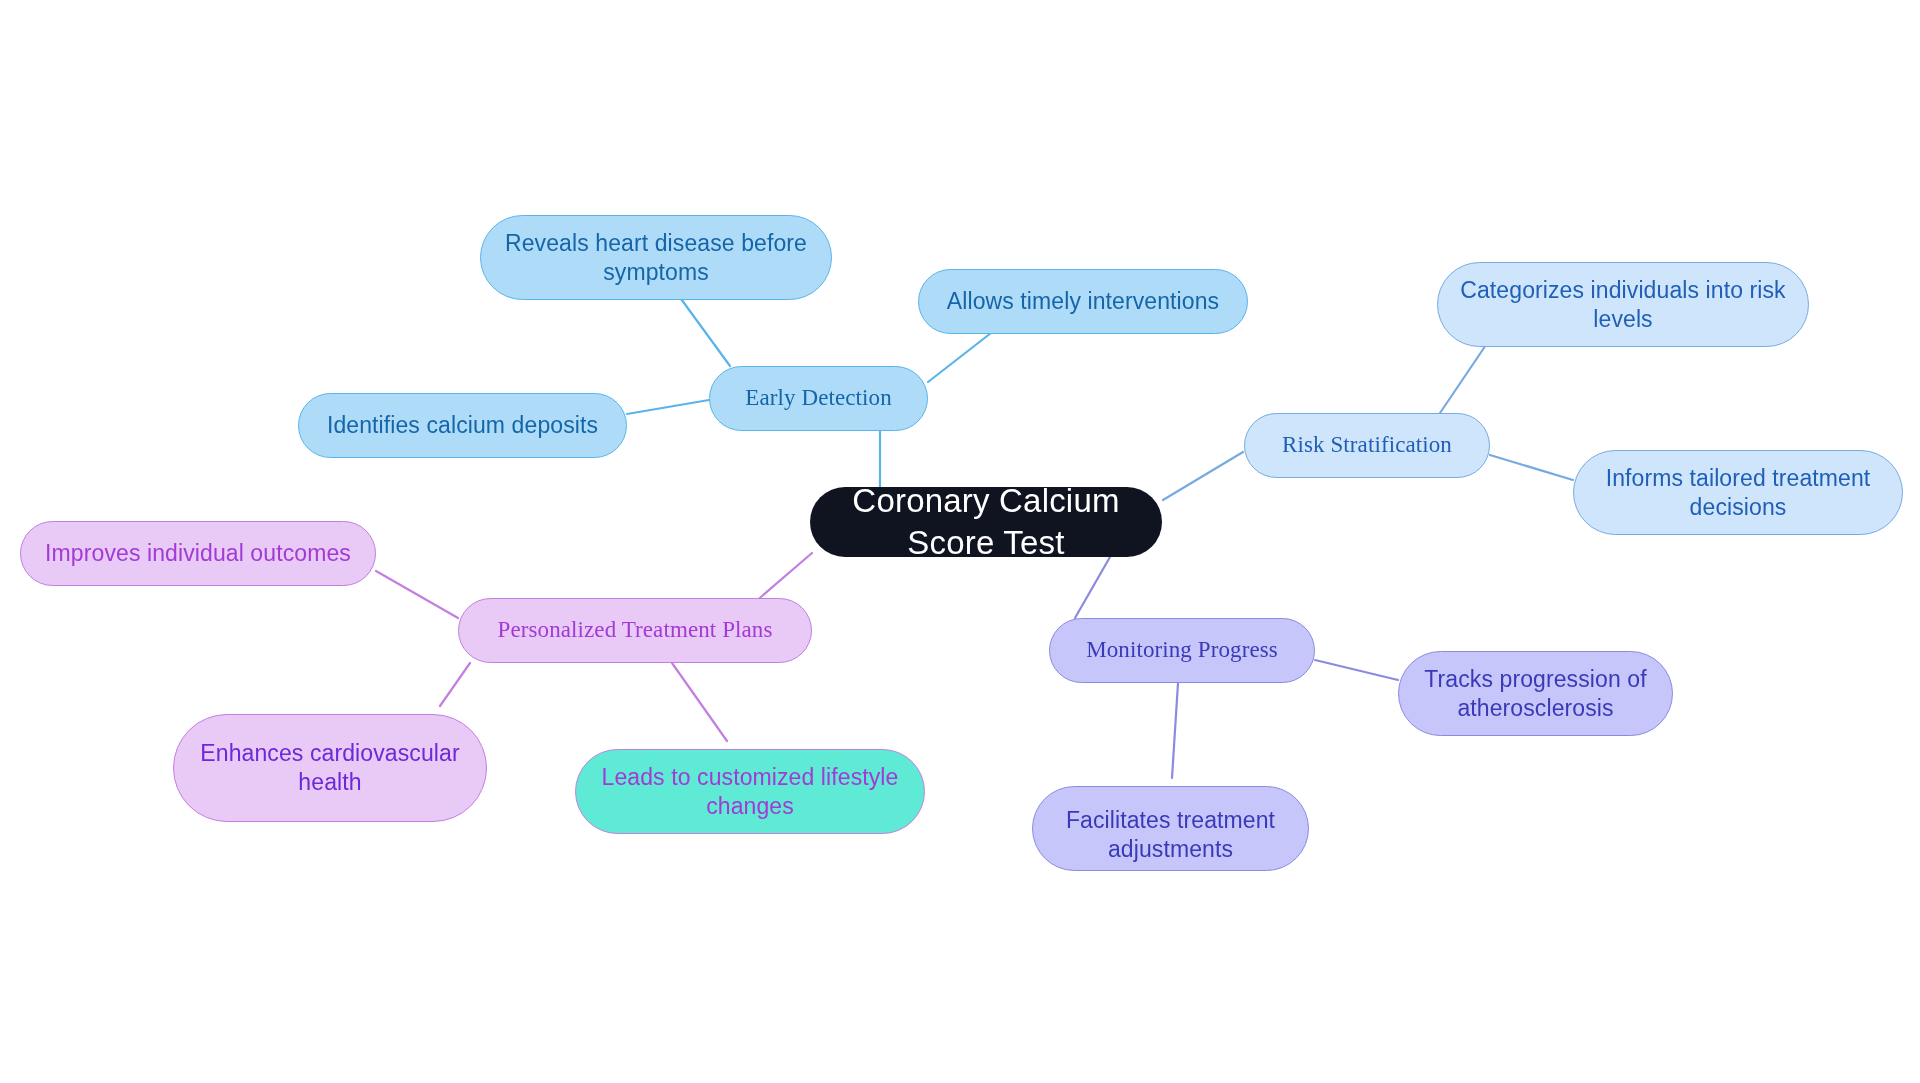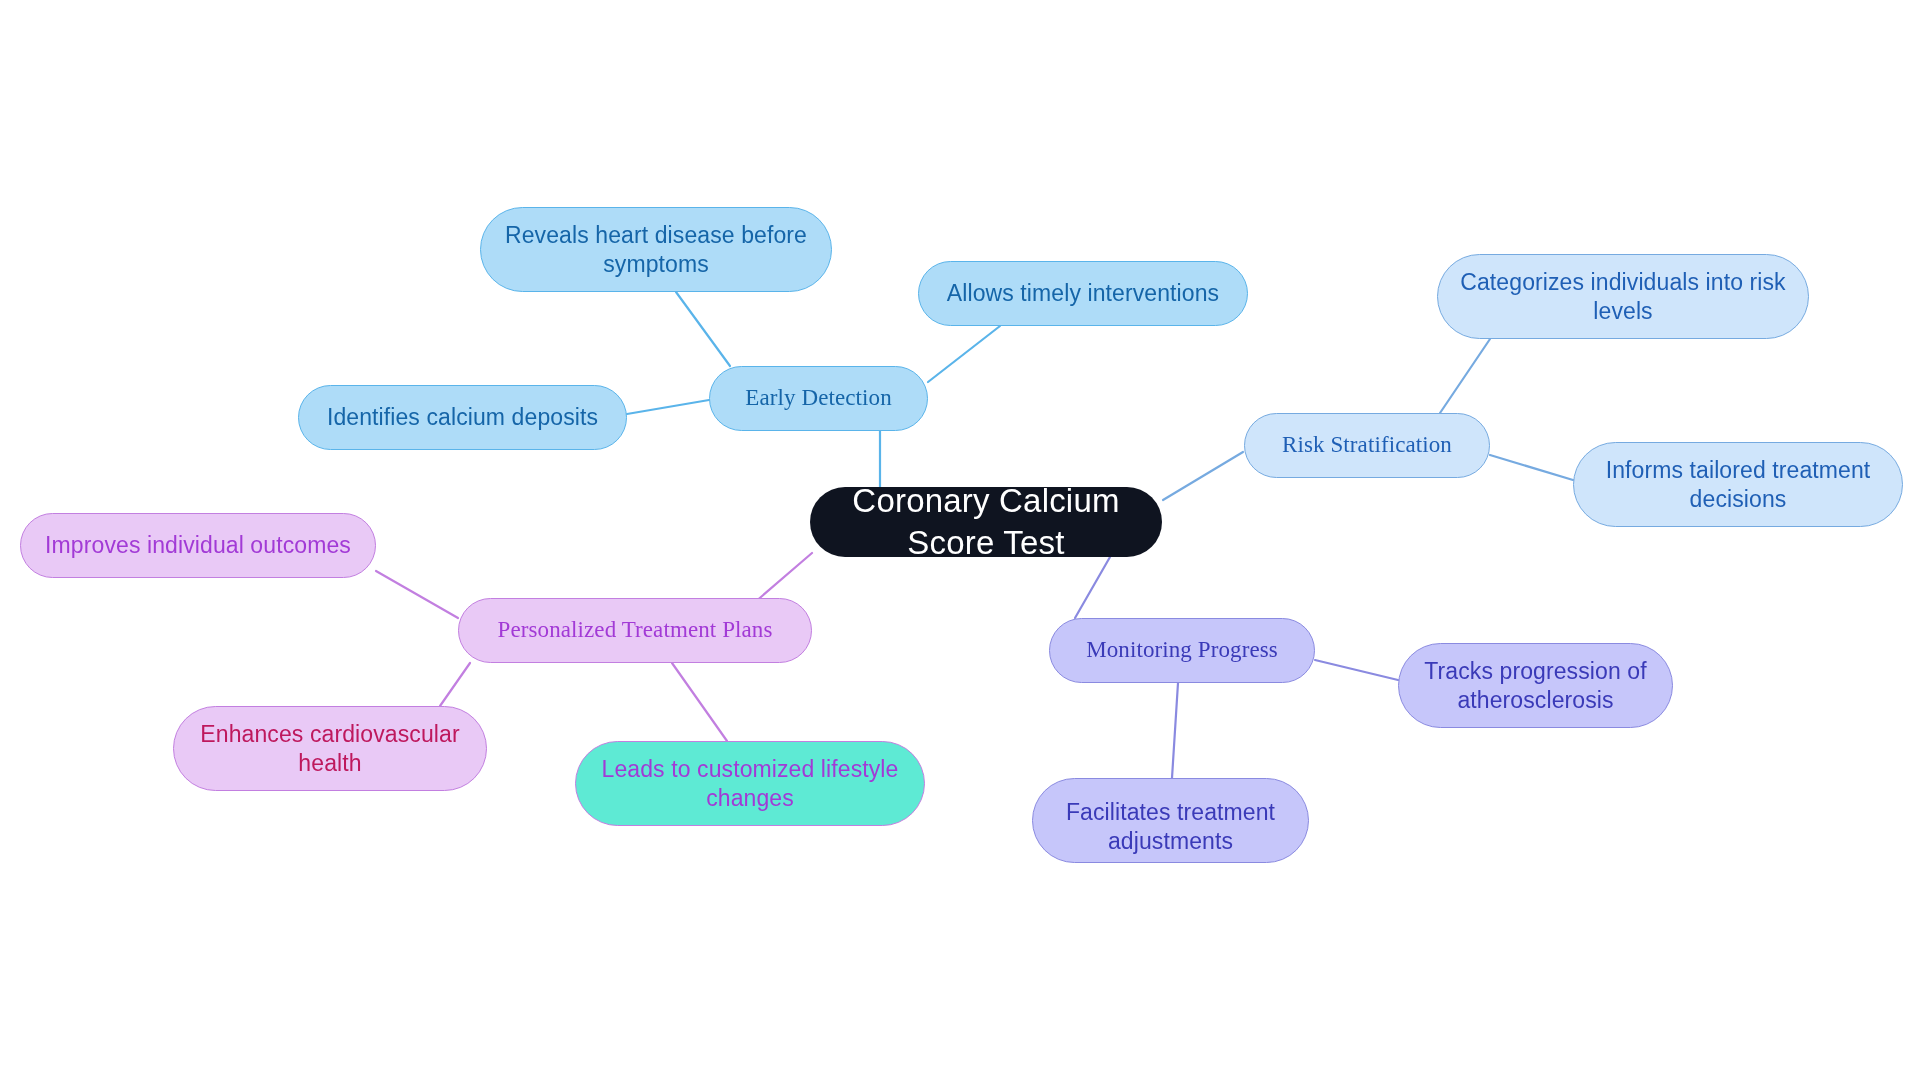--- a/index.html
+++ b/index.html
@@ -41,21 +41,21 @@
     letter-spacing: 0.1px;
     z-index: 2;
   }
   .node-root {
     border-radius: 40px;
     border-width: 0;
     font-size: 33px;
     letter-spacing: 0.2px;
   }
   .node-branch { font-size: 23px; font-family: Liberation Serif, serif; }
-  .node-leaf   { font-size: 23px; }
+  .node-leaf   { font-size: 23px; margin-top: 8px; }
 </style>
 </head>
 <body>
 
 <div id="canvas">
   <svg id="edges" viewBox="0 0 1920 1083" width="1920" height="1083">
       <line x1="880" y1="490" x2="880" y2="430" stroke="#5ab4ea" stroke-width="2.2" stroke-linecap="round"></line>
       <line x1="1163" y1="500" x2="1243" y2="452" stroke="#76aae0" stroke-width="2.2" stroke-linecap="round"></line>
       <line x1="1110" y1="557" x2="1075" y2="618" stroke="#8a8ae0" stroke-width="2.2" stroke-linecap="round"></line>
       <line x1="812" y1="553" x2="740" y2="615" stroke="#c27fe0" stroke-width="2.2" stroke-linecap="round"></line>
@@ -103,20 +103,20 @@
       </div>
       <div class="node node-leaf" style="left: 1032px; top: 778px; width: 277px; height: 85px; background: rgb(198, 198, 250); border-color: rgb(138, 138, 224); color: rgb(58, 58, 184); align-items: flex-end;">
         <span>Facilitates treatment adjustments</span>
       </div>
       <div class="node node-branch" style="left: 458px; top: 598px; width: 354px; height: 65px; background: rgb(233, 201, 246); border-color: rgb(194, 127, 224); color: rgb(162, 58, 214);">
         <span>Personalized Treatment Plans</span>
       </div>
       <div class="node node-leaf" style="left: 20px; top: 513px; width: 356px; height: 65px; background: rgb(233, 201, 246); border-color: rgb(194, 127, 224); color: rgb(162, 58, 214);">
         <span>Improves individual outcomes</span>
       </div>
-      <div class="node node-leaf" style="left: 173px; top: 706px; width: 314px; height: 85px; background: rgb(233, 201, 246); border-color: rgb(194, 127, 224); color: #be185d;">
+      <div class="node node-leaf" style="left: 173px; top: 706px; width: 314px; height: 108px; background: rgb(233, 201, 246); border-color: rgb(194, 127, 224); color: #6d28d9;">
         <span>Enhances cardiovascular health</span>
       </div>
       <div class="node node-leaf" style="left: 575px; top: 741px; width: 350px; height: 85px; background: #5eead4; border-color: rgb(194, 127, 224); color: rgb(162, 58, 214);">
         <span>Leads to customized lifestyle changes</span>
       </div>
     </div>
 </div>
 
 </body></html>

